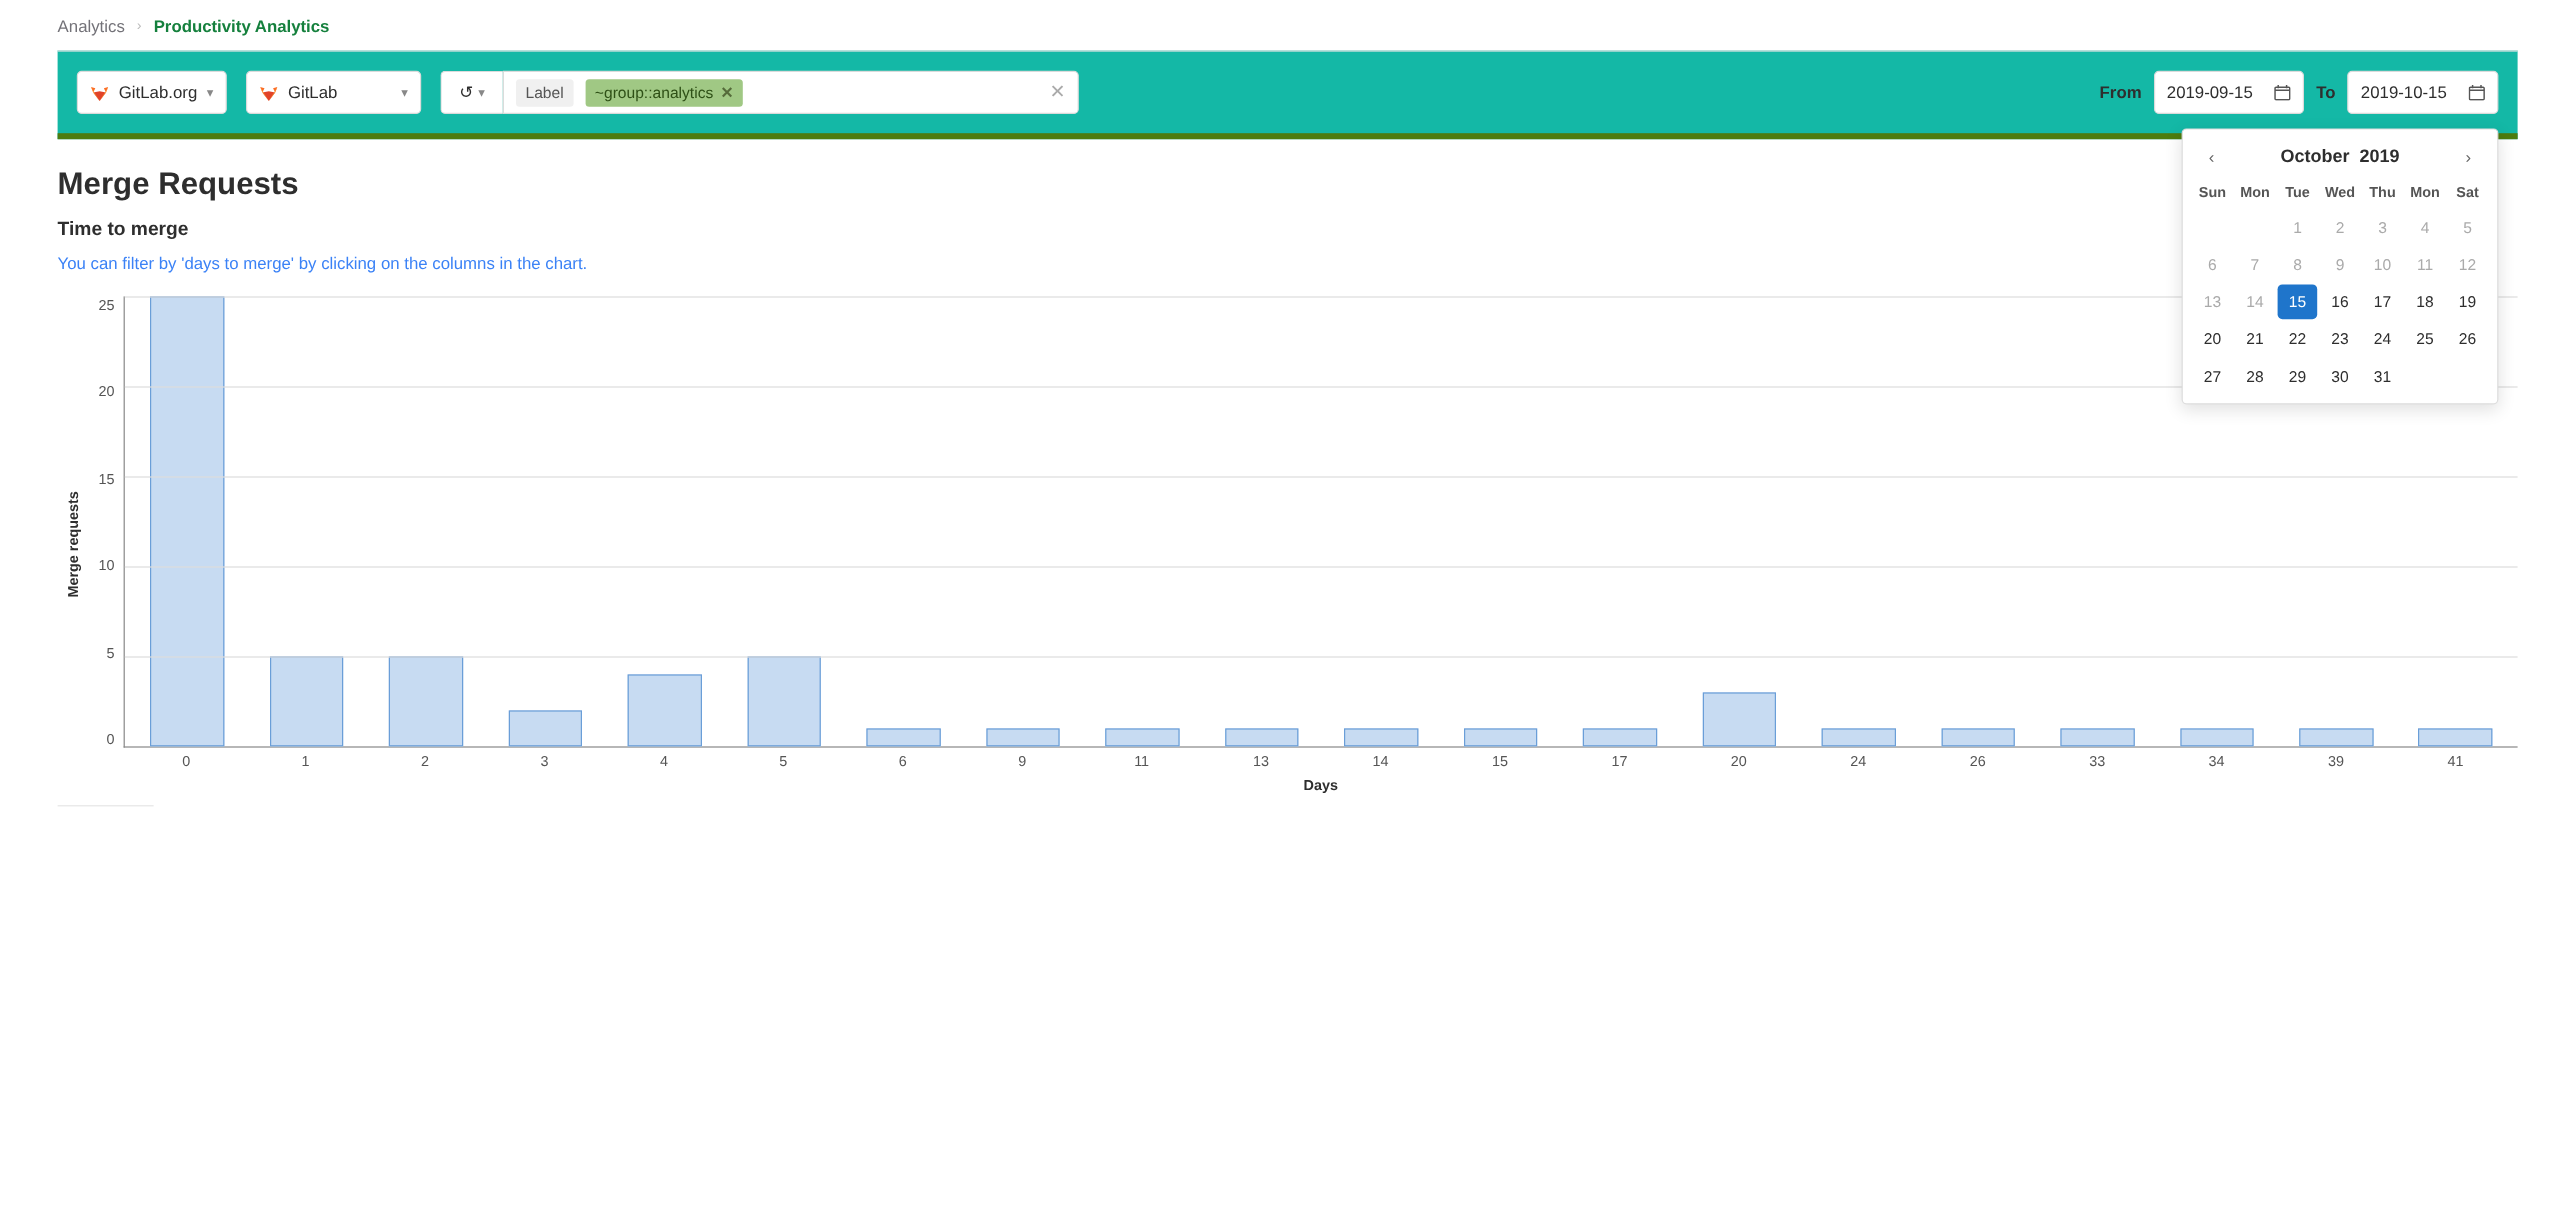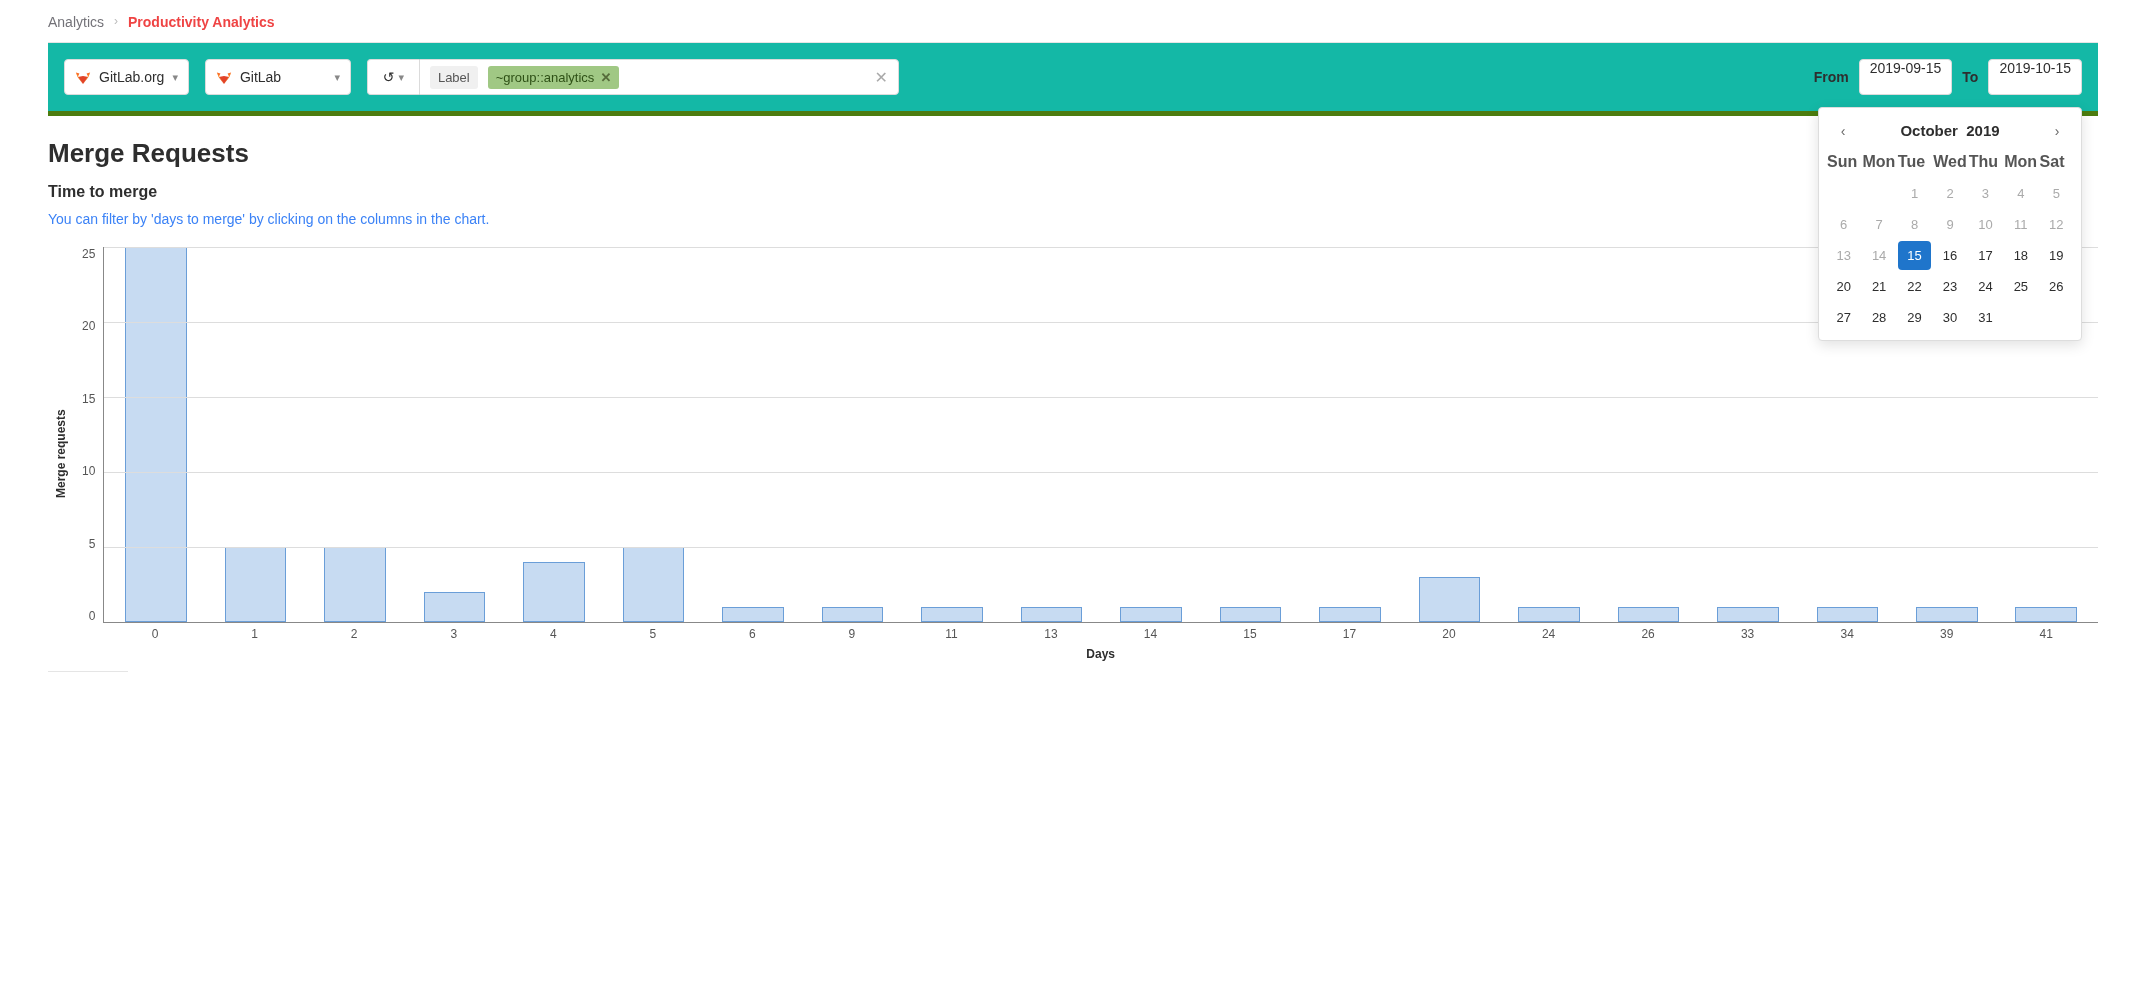--- a/index.html
+++ b/index.html
@@ -1,35 +1,35 @@
 <!DOCTYPE html>
 <html><head>
 <meta charset="utf-8">
 <style>
 * { box-sizing: border-box; margin: 0; padding: 0; }
 body { font-family: -apple-system, BlinkMacSystemFont, "Segoe UI", Helvetica, Arial, sans-serif; color: #2e2e2e; background: #fff; font-size: 14px; }
 .container { padding: 10px 48px 20px; max-width: 2146px; }
 .breadcrumb { display: flex; gap: 10px; font-size: 14px; padding: 4px 0 12px; color: #737278; }
 .breadcrumb .sep { color: #bbb; font-size: 12px; }
-.breadcrumb .current { color: #ef4444; font-weight: 600; }
+.breadcrumb .current { color: #15803d; font-weight: 600; }
 .filter-bar { border-top: 1px solid #e5e5e5; border-bottom: 5px solid #4d7c0f; background: #14b8a6; padding: 16px; display: flex; align-items: center; gap: 16px; }
 .dropdown { background: #fff; border: 1px solid #dbdbdb; border-radius: 4px; height: 36px; display: inline-flex; align-items: center; padding: 0 10px; gap: 8px; cursor: pointer; }
 .tanuki { width: 16px; height: 16px; }
 .chev { color: #888; font-size: 11px; }
 .history-btn { background: #fff; border: 1px solid #dbdbdb; border-radius: 4px 0 0 4px; height: 36px; width: 52px; display: inline-flex; align-items: center; justify-content: center; gap: 4px; cursor: pointer; border-right: none; }
 .label-strip { display: inline-flex; align-items: center; height: 36px; border: 1px solid #dbdbdb; background: #fff; border-radius: 0 4px 4px 0; padding: 16px 10px; gap: 10px; width: 480px; justify-content: space-between; }
 .label-left { display: inline-flex; align-items: center; gap: 10px; }
 .label-hdr { background: #f0f0f0; color: #555; padding: 4px 8px; border-radius: 3px; font-size: 13px; }
 .label-chip { background: #a0c884; color: #2e5016; padding: 4px 8px; border-radius: 3px; font-size: 13px; display: inline-flex; align-items: center; gap: 6px; }
 .chip-x { cursor: pointer; color: #556b3a; font-weight: bold; }
 .clear-x { cursor: pointer; color: #aaa; font-size: 16px; }
 .spacer { flex: 1; }
 .date-group { display: inline-flex; align-items: center; gap: 10px; position: relative; }
 .date-lbl { font-weight: 600; font-size: 14px; }
-.date-input { background: #fff; border: 1px solid #dbdbdb; border-radius: 4px; height: 36px; display: inline-flex; align-items: center; padding: 0 10px; gap: 18px; font-size: 14px; flex-direction: column; }
+.date-input { background: #fff; border: 1px solid #dbdbdb; border-radius: 4px; height: 36px; display: inline-flex; align-items: center; padding: 0 10px; gap: 18px; font-size: 14px; }
 .cal-icon { width: 14px; height: 14px; color: #555; }
 .main { padding-top: 22px; }
 h1.page-title { font-size: 26px; font-weight: 600; margin-bottom: 14px; }
 h2.sub-title { font-size: 16px; font-weight: 700; margin-bottom: 10px; }
 .hint { color: #3b82f6; font-size: 14px; margin-bottom: 20px; }
 .chart-wrap { display: flex; }
 .y-axis-label { writing-mode: vertical-rl; transform: rotate(180deg); font-size: 12px; font-weight: 600; text-align: center; padding: 0 6px; color: #2e2e2e; }
 .y-ticks { display: flex; flex-direction: column; justify-content: space-between; height: 376px; padding: 0 8px; font-size: 12px; color: #555; text-align: right; }
 .plot-area { flex: 1; position: relative; }
 .grid { position: relative; height: 376px; border-left: 1px solid #888; border-bottom: 1px solid #888; }
@@ -39,21 +39,21 @@
 .bar { width: 62%; background: #c7dbf2; border: 1px solid #6a9ed8; }
 .x-ticks { display: flex; padding: 4px 2px 0; font-size: 12px; color: #555; }
 .x-tick { flex: 1; text-align: center; }
 .x-axis-label { text-align: center; font-size: 12px; font-weight: 600; margin-top: 6px; }
 h2.trendline { font-size: 16px; font-weight: 600; margin-top: 26px; }
 .date-picker { position: absolute; top: 48px; right: 0; background: #fff; border: 1px solid #ddd; border-radius: 4px; box-shadow: 0 4px 14px rgba(0,0,0,0.12); width: 264px; padding: 10px 8px 8px; z-index: 10; }
 .dp-hdr { display: flex; align-items: center; justify-content: space-between; padding: 4px 6px 10px; }
 .dp-nav { cursor: pointer; color: #666; width: 20px; text-align: center; }
 .dp-title { font-weight: 600; font-size: 15px; }
 .dp-grid { display: grid; grid-template-columns: repeat(7, 1fr); gap: 2px; }
-.dp-dow { font-size: 16px; font-weight: 600; color: #555; padding: 4px 0 6px; }
+.dp-dow { font-size: 12px; font-weight: 600; color: #555; text-align: center; padding: 4px 0 6px; }
 .dp-cell { font-size: 13px; text-align: center; padding: 7px 0; border-radius: 4px; cursor: pointer; }
 .dp-cell.muted { color: #aaa; }
 .dp-cell.sel { background: #1f75cb; color: #fff; }
 .hr-small { border: none; border-top: 1px solid #e5e5e5; margin-top: 10px; width: 80px; }
 </style>
 </head>
 <body>
 
 <div class="container">
   <div class="breadcrumb">

